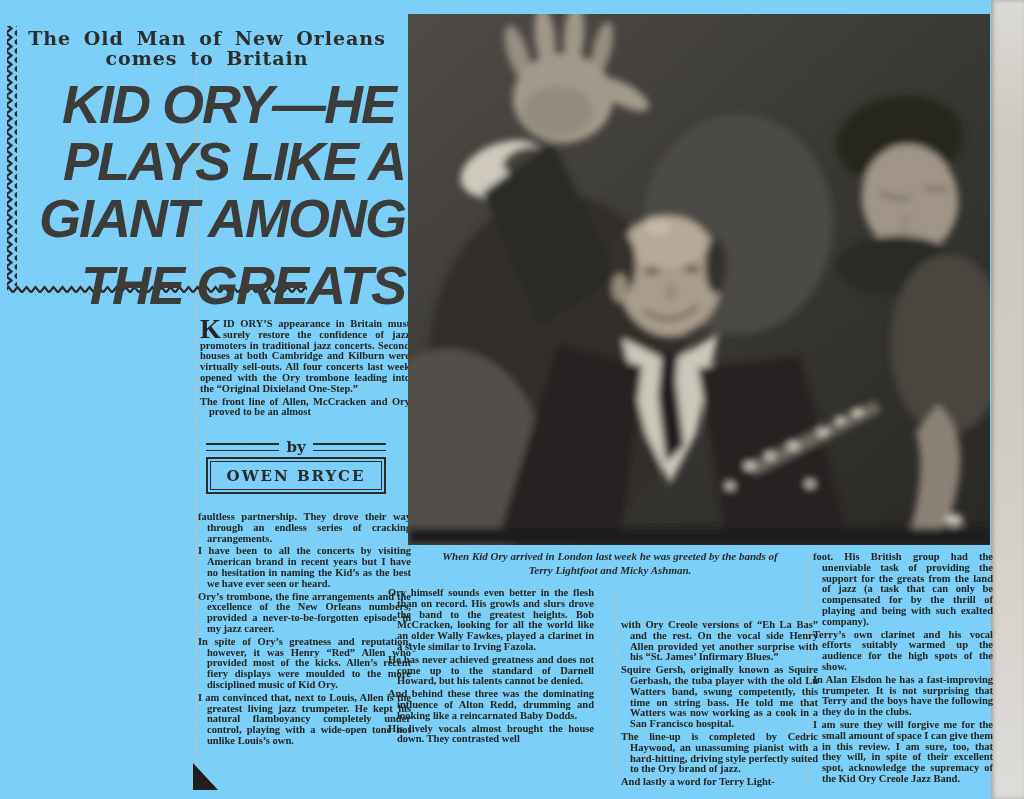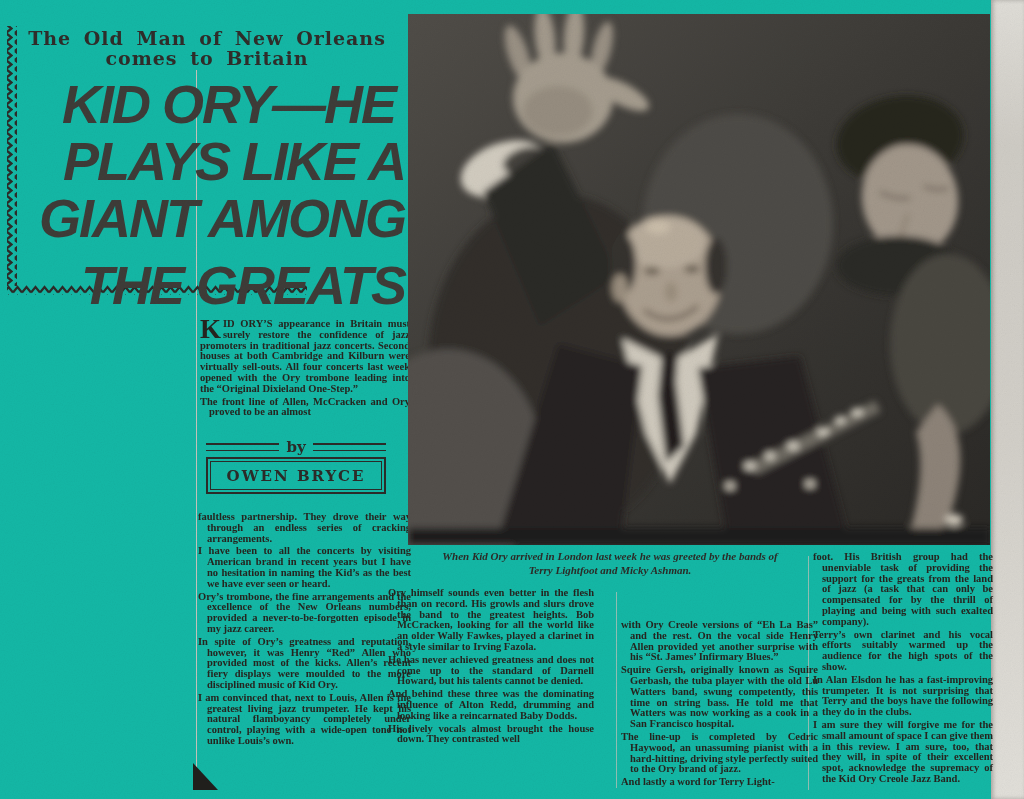--- a/index.html
+++ b/index.html
@@ -4,21 +4,21 @@
 <style>
   html, body { margin: 0; padding: 0; }
   body {
     width: 1024px; height: 799px;
     font-family: "Liberation Serif", "DejaVu Serif", serif;
     background: #f2f0ec;
     overflow: hidden;
   }
   .page {
     position: relative; width: 1024px; height: 799px;
-    background: #14b8a6; overflow: hidden;
+    background: #7dd3fc; overflow: hidden;
   }
   
   .margin-band {
     position: absolute; left: 991px; top: 0; width: 33px; height: 799px;
     background: linear-gradient(180deg, #e0ded8 0%, #cfccc5 18%, #d3d0c9 55%, #e2e0da 100%);
     box-shadow: inset 2px 0 4px rgba(60,58,54,.35);
   }
   
   .col-rule { position: absolute; width: 1px; background: #c6c3bb; }
   .rule-1 { left: 196px; top: 70px; height: 716px; }

